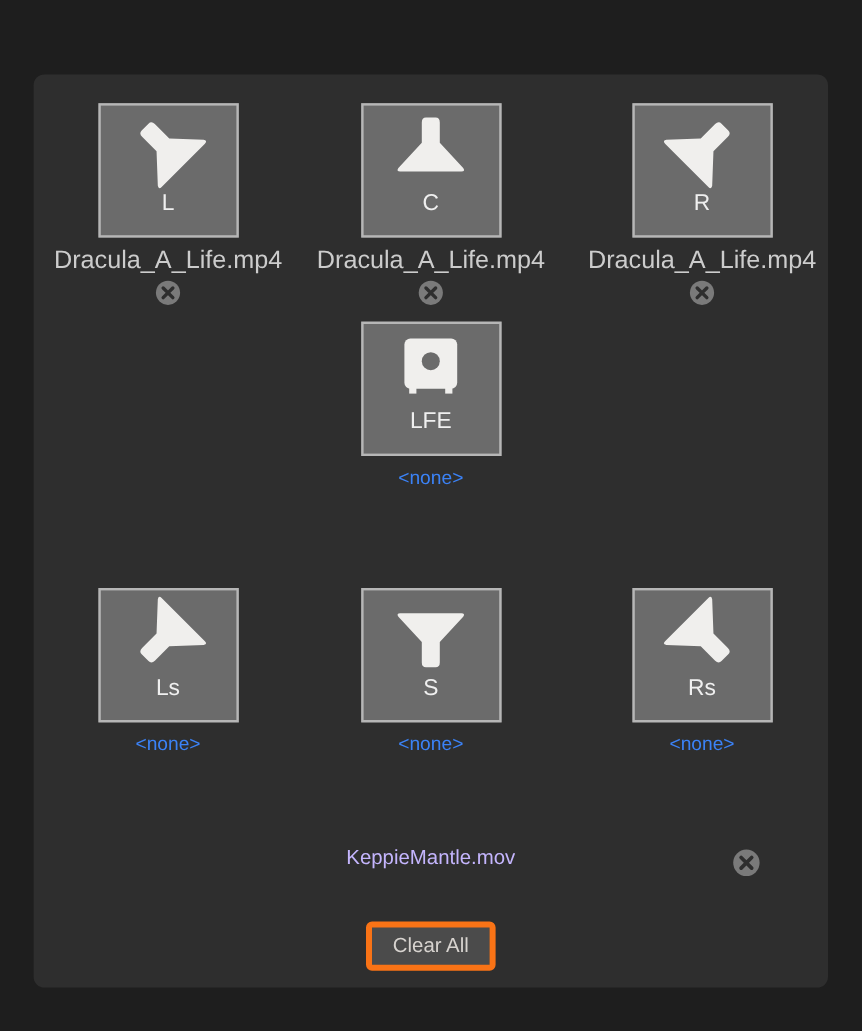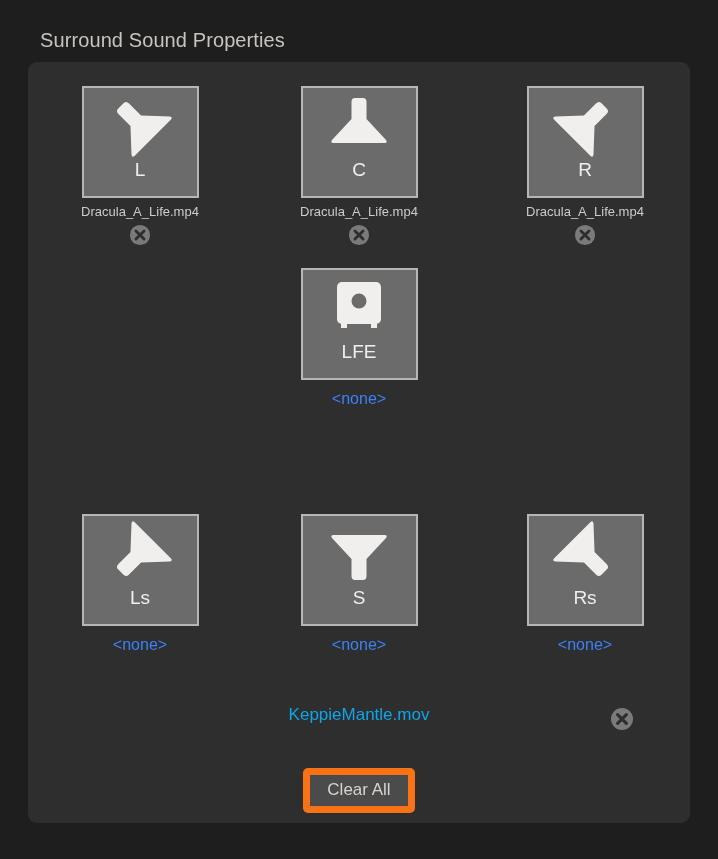--- a/index.html
+++ b/index.html
@@ -28,21 +28,21 @@
   
   .grid {
     position:absolute; left:0; top:0; width:662px; height:590px;
   }
   .slot { position:absolute; width:190px; }
   .slot.col0 { left:17px; }
   .slot.col1 { left:236px; }
   .slot.col2 { left:462px; }
   .slot.row0 { top:24px; }
   .slot.row1 { top:206px; }
-  .slot.row2 { top:452px; }
+  .slot.row2 { top:428px; }
 
   .tile {
     width:117px; height:112px;
     margin:0 auto;
     background:#6b6b6b;
     border:2px solid #b6b6b6;
     position:relative;
     display:flex; flex-direction:column;
     align-items:center; justify-content:flex-start;
   }
@@ -51,65 +51,64 @@
     display:flex; align-items:center; justify-content:center;
   }
   .tile .glyph svg { display:block; }
   .tile .tile-label {
     font-size:19px; color:#efefef; line-height:1;
     margin-top:-2px;
   }
 
   .assigned {
     margin-top:6px; text-align:center;
-    font-size:13px; color:#cccccc;
+    font-size:21px; color:#cccccc;
     white-space:nowrap; line-height:1.2;
   }
   .assigned.none { color:#3b82f6; font-size:16px; margin-top:9px; }
 
   
   .xbtn {
     display:block; margin:4px auto 0;
     width:22px; height:22px;
   }
 
   
   .footer-row {
     position:absolute; left:0; top:637px; width:662px; height:40px;
   }
   .footer-file {
     position:absolute; left:0; top:6px; width:662px;
-    text-align:center; font-size:17px; color:#0ea5e9;
+    text-align:center; font-size:17px; color:#c4b5fd;
   }
   .footer-x {
     position:absolute; left:582px; top:8px;
     width:24px; height:24px;
   }
 
   .clear-all {
     position:absolute; left:0; top:706px; width:662px;
     display:flex; justify-content:center;
   }
   .clear-all button {
     background:#4b4b4b;
-    border:7px solid #f97316;
+    border:5px solid #f97316;
     border-radius:5px;
     color:#d7d3cf;
     font-family:"Liberation Sans", sans-serif;
     font-size:17px;
     padding:5px 17px 6px;
     line-height:1.15;
   }
 </style>
 </head>
 <body>
 
 <div id="root">
 
-  <div class="section-title">Surround Sound Properties</div>
 
   <div class="panel">
 
     <div class="grid" id="grid">
         <div class="slot col0 row0">
           <div class="tile">
             <div class="glyph">
               <svg width="72" height="66" viewBox="0 0 72 66">
                 <g transform="rotate(-45 36 33)" fill="#f0efed">
                   <path d="M28.5 10 q0 -4 3.5 -4 h8 q3.5 0 3.5 4 l0 17 L63 48 q2 3 -1.5 3 H10.5 Q7 51 9 48 L28.5 27 Z"></path>

